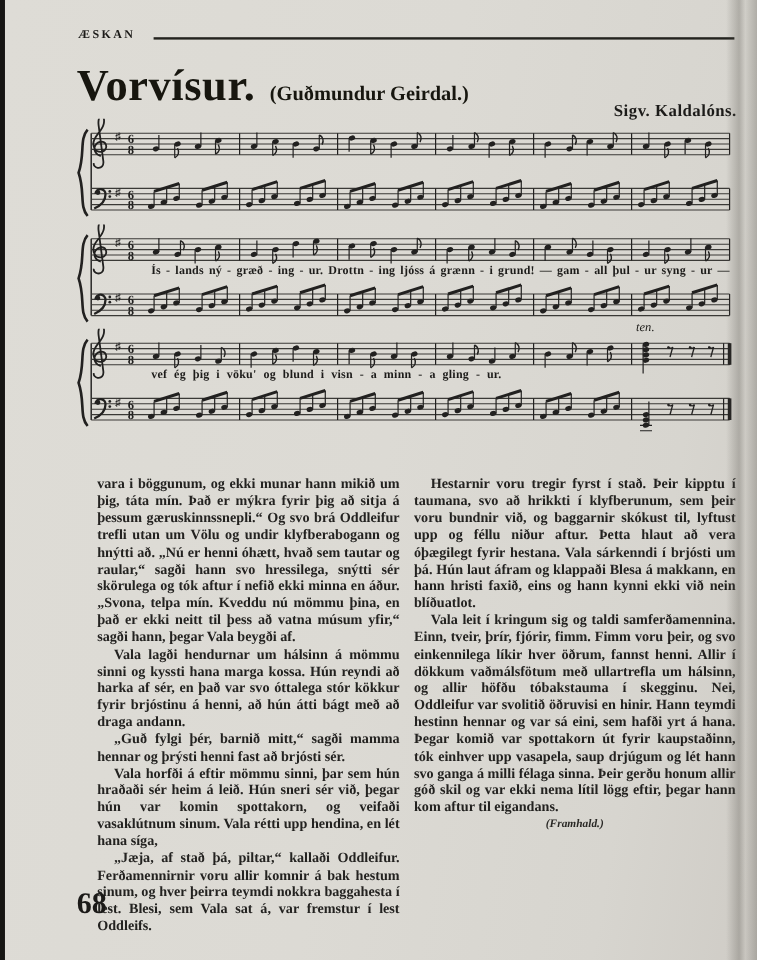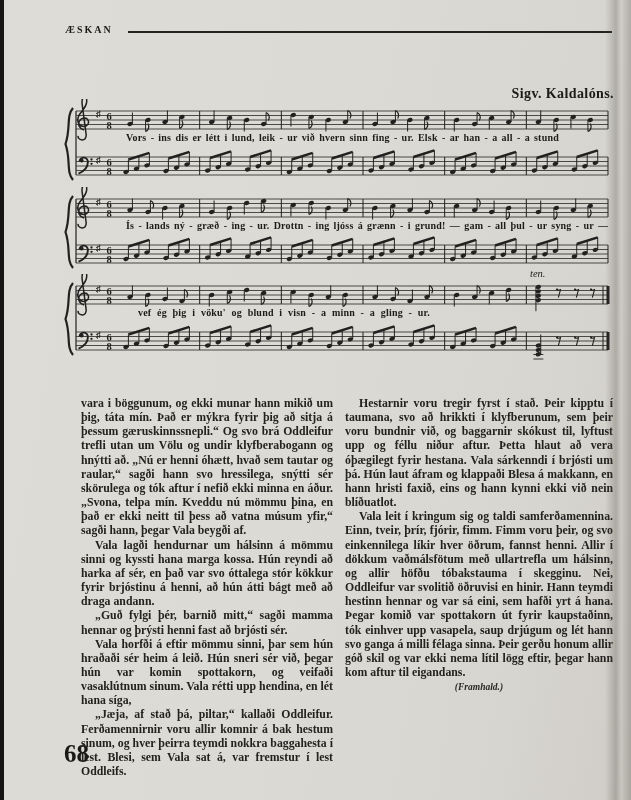--- a/index.html
+++ b/index.html
@@ -32,21 +32,21 @@
   .system{position:absolute;left:58px;width:552px;height:92px;}
   #system-1{top:99px;}
   #system-2{top:187px;}
   #system-3{top:274px;}
   .system svg{position:absolute;left:0;top:0;}
   .lyrics-line{
     position:absolute;left:64px;top:33px;width:486px;height:15px;
     font-size:10px;font-weight:bold;color:#1d1c1a;white-space:nowrap;
     overflow:hidden;word-spacing:1.5px;letter-spacing:0.2px;
   }
-  #system-3 .lyrics-line{word-spacing:3px;margin-left:12px;}
+  #system-3 .lyrics-line{word-spacing:3px;}
   .ten-mark{
     position:absolute;left:468px;top:-6px;
     font-size:10.5px;font-style:italic;font-weight:normal;color:#22211e;
   }
   .col{
     position:absolute;top:396px;text-align:justify;
     font-size:11.8px;line-height:14.15px;font-weight:bold;color:#232220;margin-left:19px;
   }
   #col-left{left:58px;width:252px;}
   #col-right{left:322px;width:268px;}
@@ -62,24 +62,26 @@
   }
 </style>
 </head>
 <body>
 
 <div class="page">
 
   <div class="masthead">ÆSKAN</div>
   <div class="masthead-rule"></div>
 
+  <div class="title-row">
+    <span class="song-title">Vorvísur.</span><span class="song-author">(Guðmundur Geirdal.)</span>
+  </div>
   <div class="composer">Sigv. Kaldalóns.</div>
 
   <div class="system" id="system-1">
-    <div class="lyrics-line">Vors - ins dis er létt i lund, leik - ur við hvern sinn fing - ur. Elsk - ar han - a all - a stund</div>
   <svg width="552" height="92" viewBox="0 0 552 92">
         <path d="M11 9 C4 17 9 29 3.5 45 C9 61 4 73 11 81" stroke="#222120" fill="none" stroke-width="2.2"></path>
         <line x1="14" y1="12" x2="14" y2="76" stroke="#222120" stroke-width="1.2"></line>
         <g>
           <line x1="14" y1="12" x2="546" y2="12" stroke="#3a3936" stroke-width="0.9"></line>
           <line x1="14" y1="16.5" x2="546" y2="16.5" stroke="#3a3936" stroke-width="0.9"></line>
           <line x1="14" y1="21" x2="546" y2="21" stroke="#3a3936" stroke-width="0.9"></line>
           <line x1="14" y1="25.5" x2="546" y2="25.5" stroke="#3a3936" stroke-width="0.9"></line>
           <line x1="14" y1="30" x2="546" y2="30" stroke="#3a3936" stroke-width="0.9"></line>
         </g>

